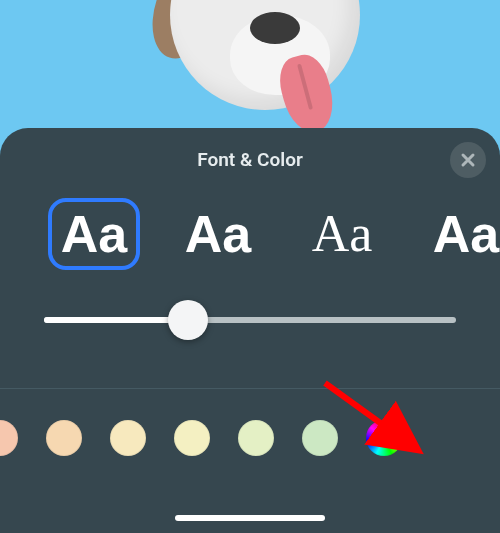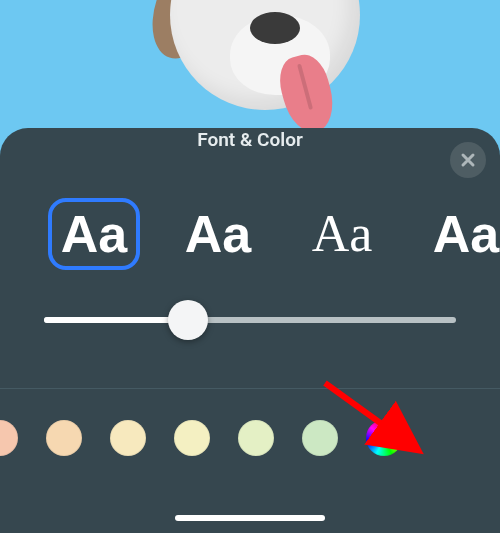--- a/index.html
+++ b/index.html
@@ -33,21 +33,21 @@
   }
   .ear.left{left:155px;top:-40px;transform:rotate(18deg);}
 
   
   .sheet{
     position:absolute;left:0;right:0;top:128px;bottom:0;
     background:#36474F;border-radius:28px 28px 0 0;
     color:#fff;
   }
   .sheet-header{
-    position:relative;height:62px;display:flex;align-items:flex-start;justify-content:center;
+    position:relative;height:62px;display:flex;align-items:center;justify-content:center;
   }
   .sheet-title{
     font-size:19px;font-weight:600;color:#E6ECEE;
   }
   .close-btn{
     position:absolute;right:14px;top:14px;width:36px;height:36px;border:none;
     background:#4E5D63;border-radius:50%;display:flex;align-items:center;justify-content:center;
     cursor:pointer;
   }
   .close-btn svg{display:block;}

